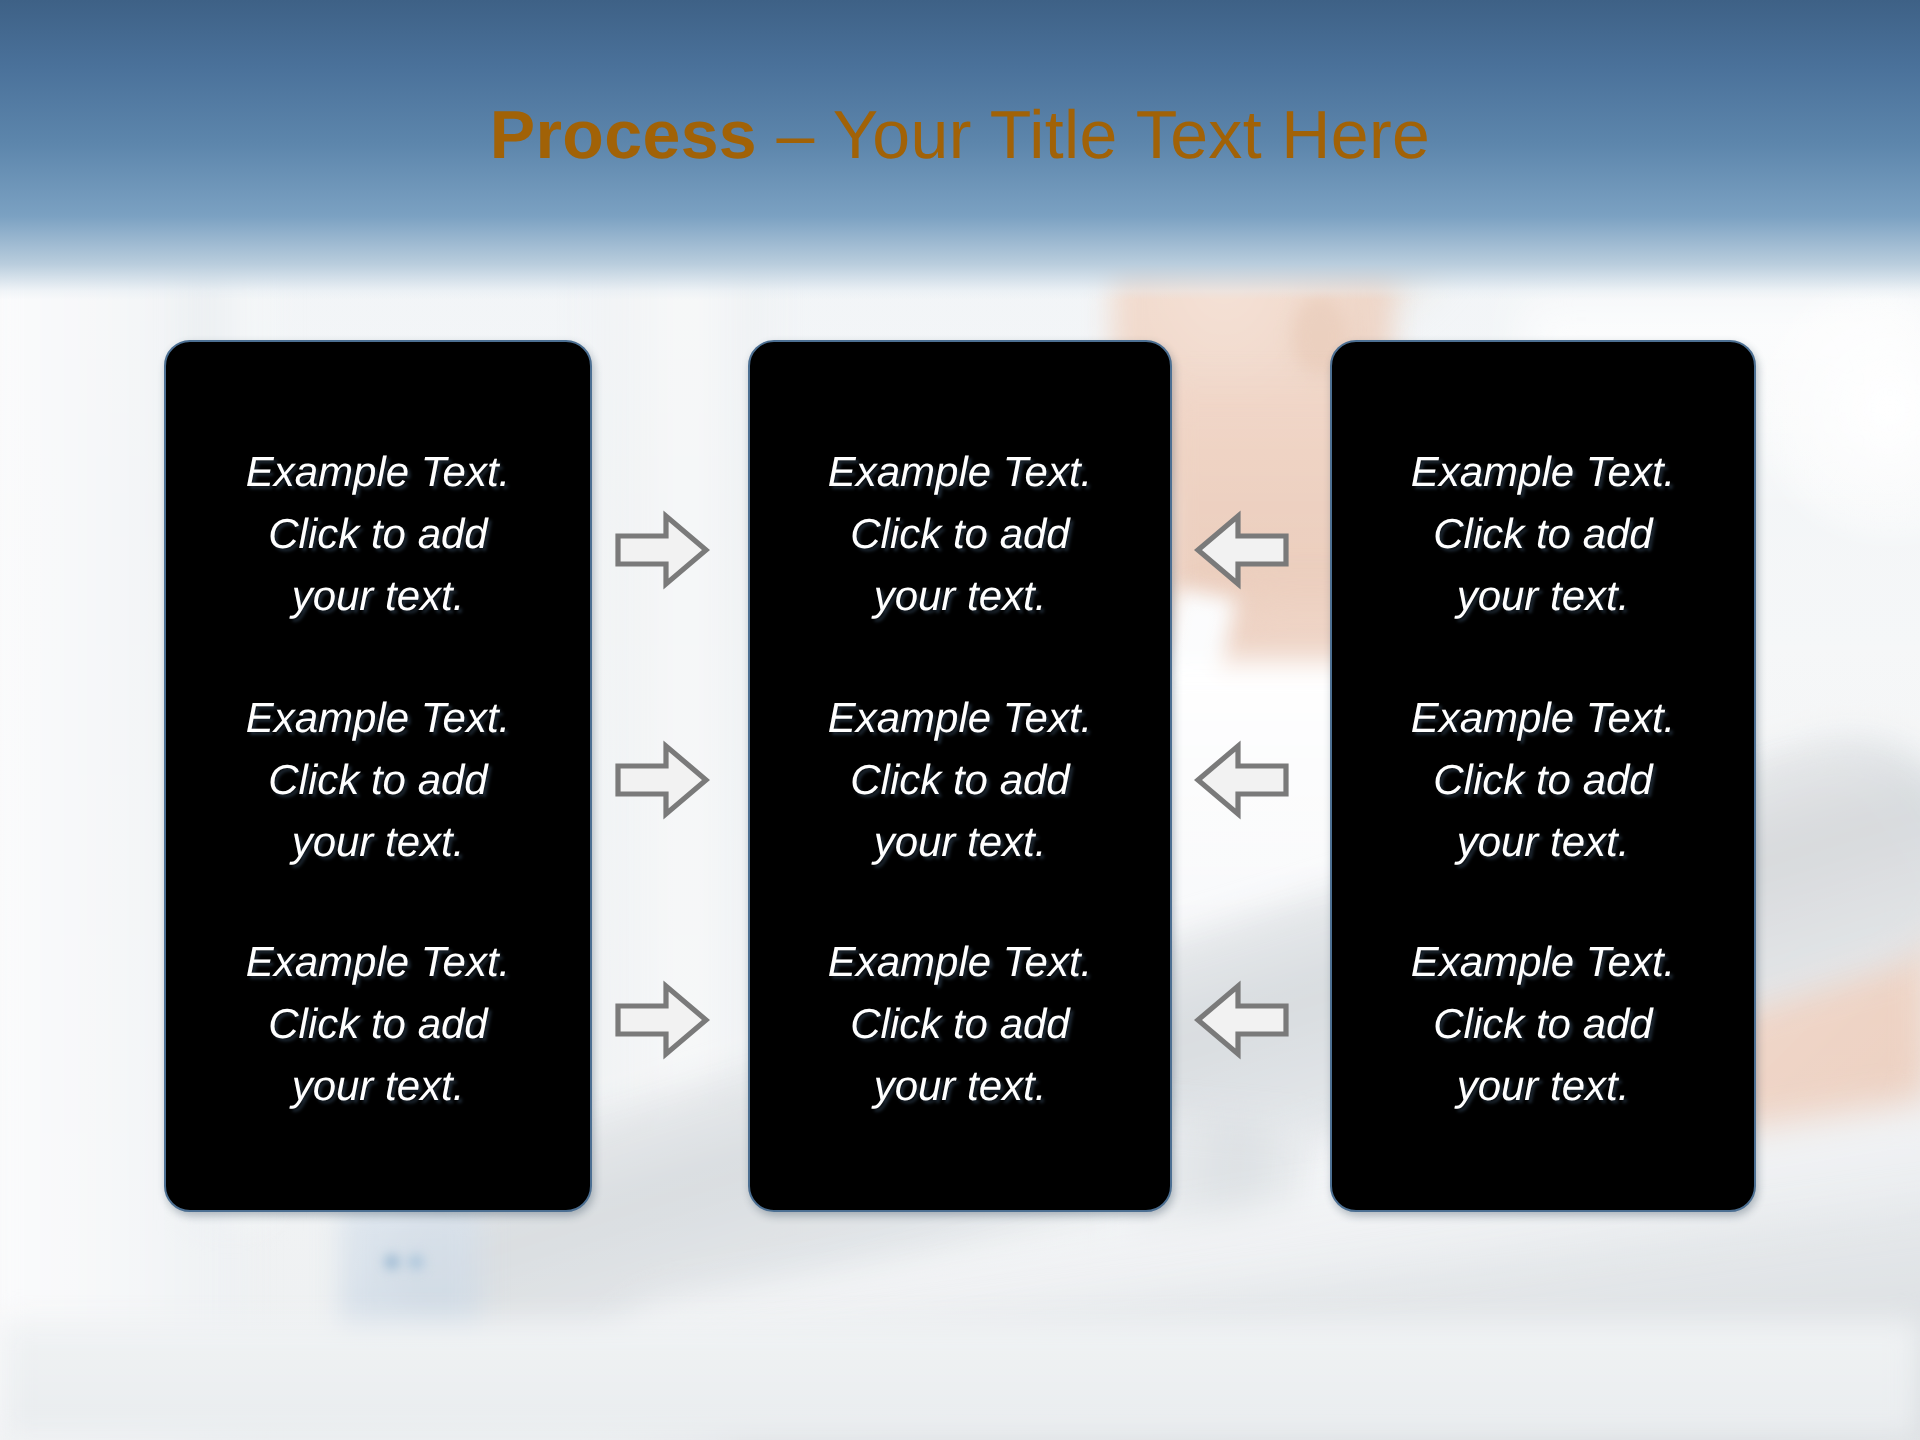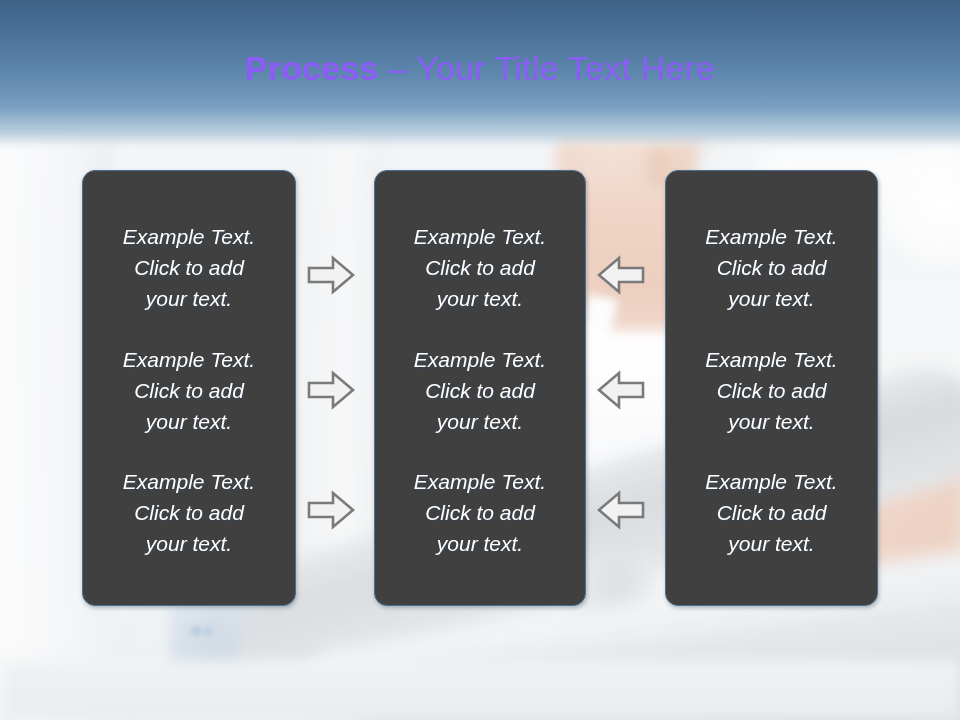--- a/index.html
+++ b/index.html
@@ -172,35 +172,35 @@
       #5d86ac 48%,
       #7ba1c2 72%,
       #b9cddd 88%,
       rgba(222,232,240,0.35) 97%,
       rgba(255,255,255,0) 100%);
   }
   .title {
     position:absolute;
     left:0; top:48px; width:960px;
     text-align:center;
-    color:#8b5cf6;
+    color:#a16207;
     font-size:34px;
     line-height:40px;
     letter-spacing:.2px;
     white-space:nowrap;
   }
   .title .t-bold { font-weight:bold; }
   .title .t-rest { font-weight:normal; }
 
   
   .box {
     position:absolute;
     top:170px;
     height:436px;
-    background:#404040;
+    background:#000000;
     border:1.6px solid #4c6f92;
     border-radius:13px;
     box-shadow:1px 2px 4px rgba(40,60,80,0.33);
     display:flex;
     flex-direction:column;
     justify-content:space-between;
     padding:50px 14px 46px 14px;
   }
   #box-1 { left:82px;  width:214px; }
   #box-2 { left:374px; width:212px; }

